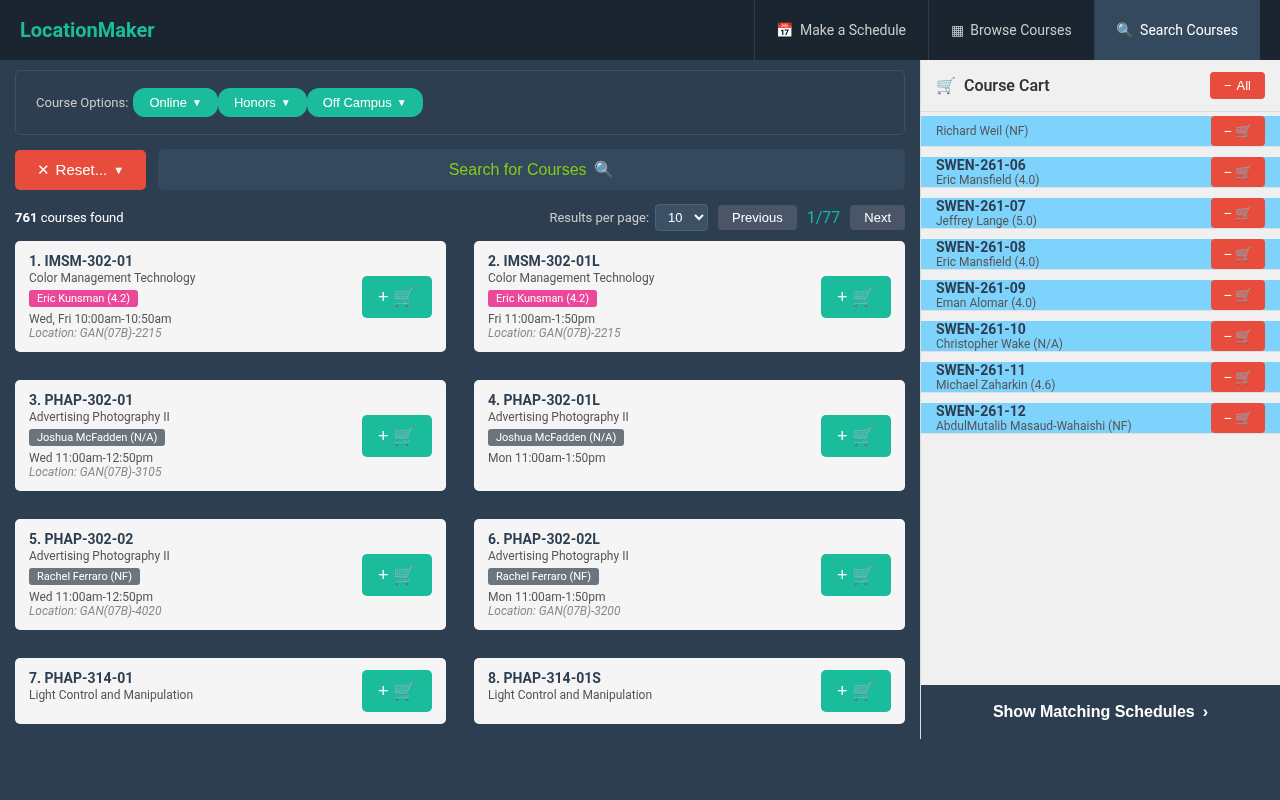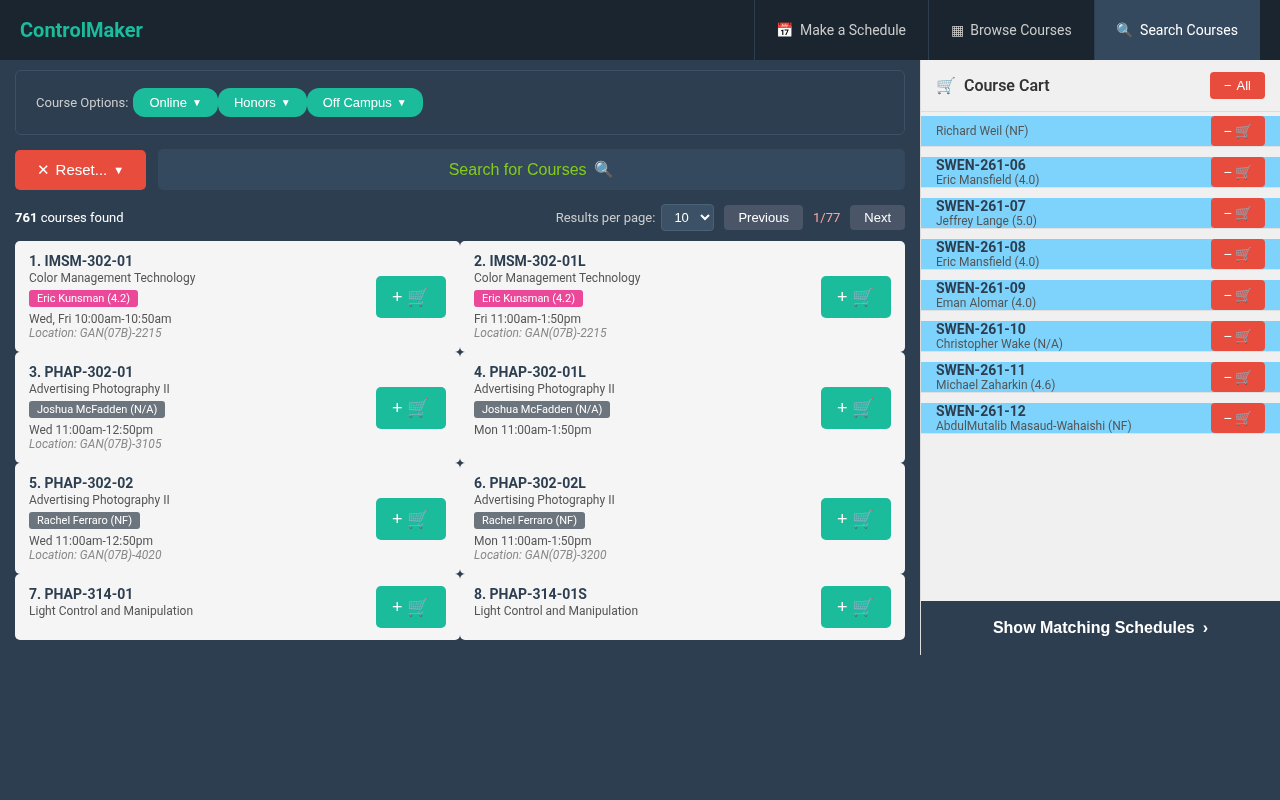--- a/index.html
+++ b/index.html
@@ -109,27 +109,27 @@
       background: #3d5166; color: white; border: 1px solid #4a6278;
       border-radius: 4px; padding: 4px 8px; font-size: 13px;
     }
     .pagination { display: flex; align-items: center; gap: 4px; }
     .page-btn {
       padding: 5px 14px; border: none; border-radius: 4px;
       font-size: 13px; cursor: pointer;
     }
     .page-btn.prev { background: #4a5568; color: white; }
     .page-btn.next { background: #4a5568; color: white; }
-    .page-info { color: #fca5a5; font-size: 13px; padding: 0 6px; }
+    .page-info { color: #14b8a6; font-size: 16px; padding: 0 6px; }
 
     
     .course-grid {
       display: grid;
       grid-template-columns: 1fr 1fr;
-      gap: 0;
+      gap: 28px;
     }
     .course-card {
       background: #f5f5f5;
       border-radius: 5px;
       padding: 12px 14px;
       display: flex;
       align-items: flex-start;
       gap: 10px;
     }
     .course-info { flex: 1; min-width: 0; }
@@ -235,21 +235,21 @@
     
     .cart-items::-webkit-scrollbar { width: 8px; }
     .cart-items::-webkit-scrollbar-thumb { background: #ccc; border-radius: 4px; }
     .cart-items::-webkit-scrollbar-track { background: #f0f0f0; }
   </style>
 </head>
 <body>
 
 <nav class="navbar">
   <div class="navbar-brand">
-    <span>Control</span><span style="color:#1abc9c;">Maker</span>
+    <span>Location</span><span style="color:#1abc9c;">Maker</span>
   </div>
   <div class="nav-links">
     <a class="nav-link">
       <span>📅</span>
       <span>Make a Schedule</span>
     </a>
     <a class="nav-link">
       <span>▦</span>
       <span>Browse Courses</span>
     </a>

